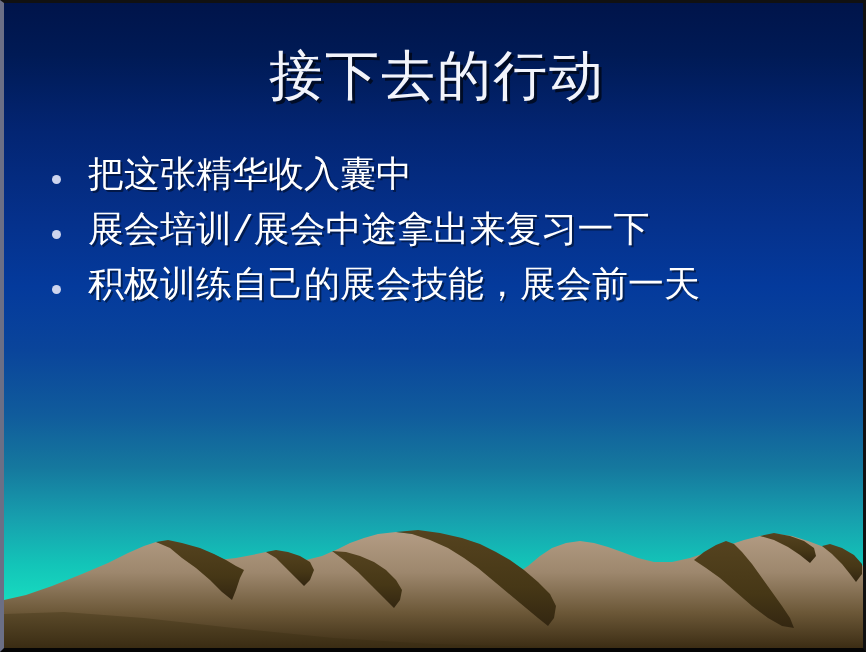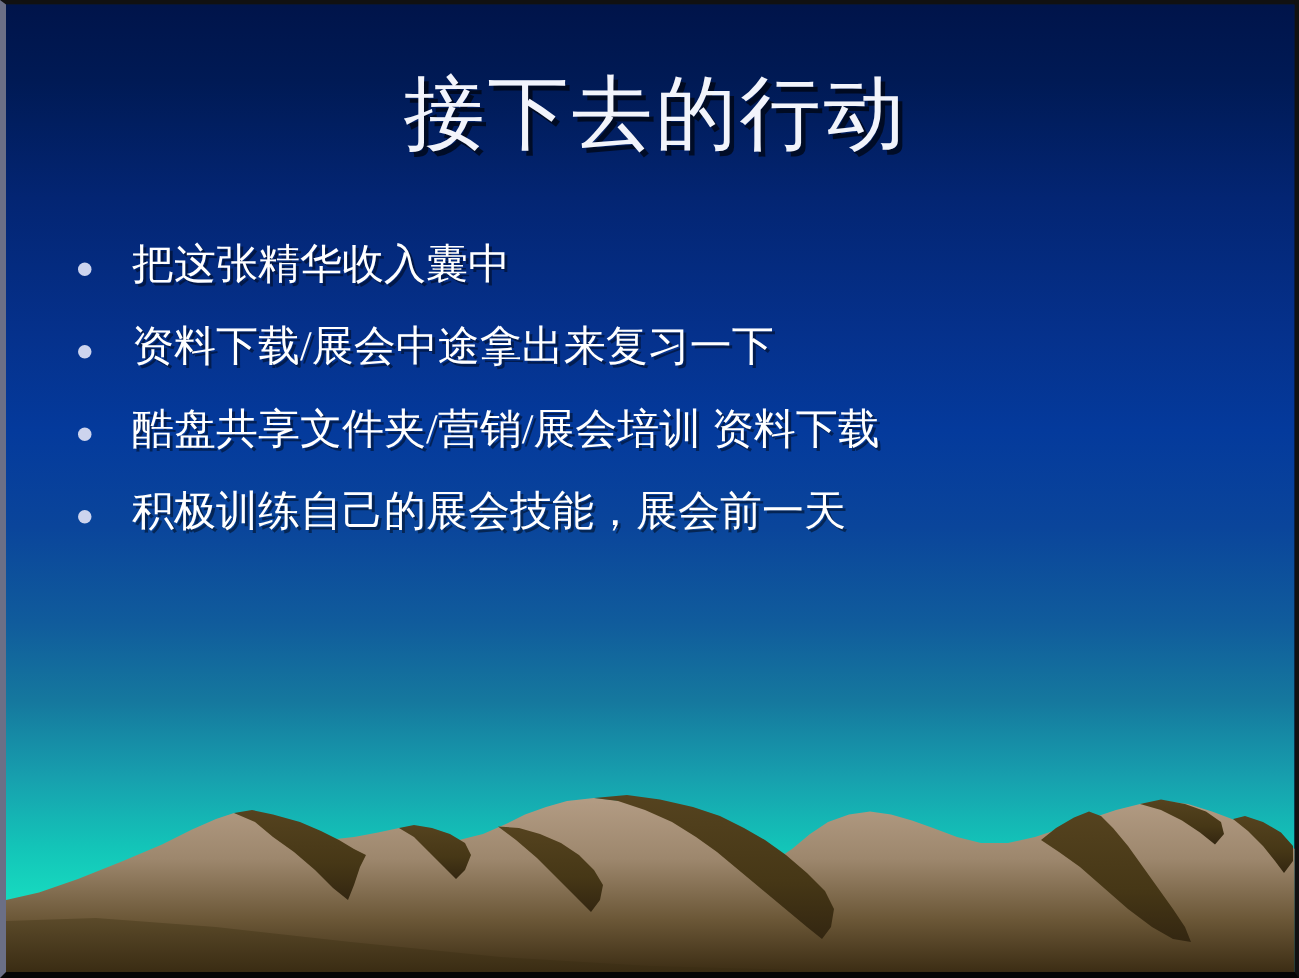--- a/index.html
+++ b/index.html
@@ -92,25 +92,25 @@
     width: 9px;
     height: 9px;
     border-radius: 50%;
     background: #cdd4ee;
     margin-top: 20px;
     margin-left: 8px;
     margin-right: 27px;
   }
   .bullet-text {
     flex: 1 1 auto;
-    font-size: 28px;
+    font-size: 36px;
     line-height: 44px;
     color: #ffffff;
     text-shadow: 2px 2px 0 rgba(0, 0, 0, 0.45);
-    font-family: Liberation Serif, serif;
+    font-family: Liberation Mono, monospace;
     white-space: nowrap;
   }
 </style>
 </head>
 <body>
 
 <div id="slide">
 
   <div id="sky"></div>
 
@@ -172,27 +172,23 @@
 
   <div id="body">
 
     <div class="bullet-row">
       <span class="bullet-dot"></span>
       <span class="bullet-text">把这张精华收入囊中</span>
     </div>
 
     <div class="bullet-row">
       <span class="bullet-dot"></span>
-      <span class="bullet-text">资料下载/展会中途拿出来复习一下</span>
+      <span class="bullet-text">展会培训/展会中途拿出来复习一下</span>
     </div>
 
-    <div class="bullet-row">
-      <span class="bullet-dot"></span>
-      <span class="bullet-text">酷盘共享文件夹/营销/展会培训 资料下载</span>
-    </div>
 
     <div class="bullet-row">
       <span class="bullet-dot"></span>
       <span class="bullet-text">积极训练自己的展会技能，展会前一天</span>
     </div>
 
   </div>
 
 </div>
 

